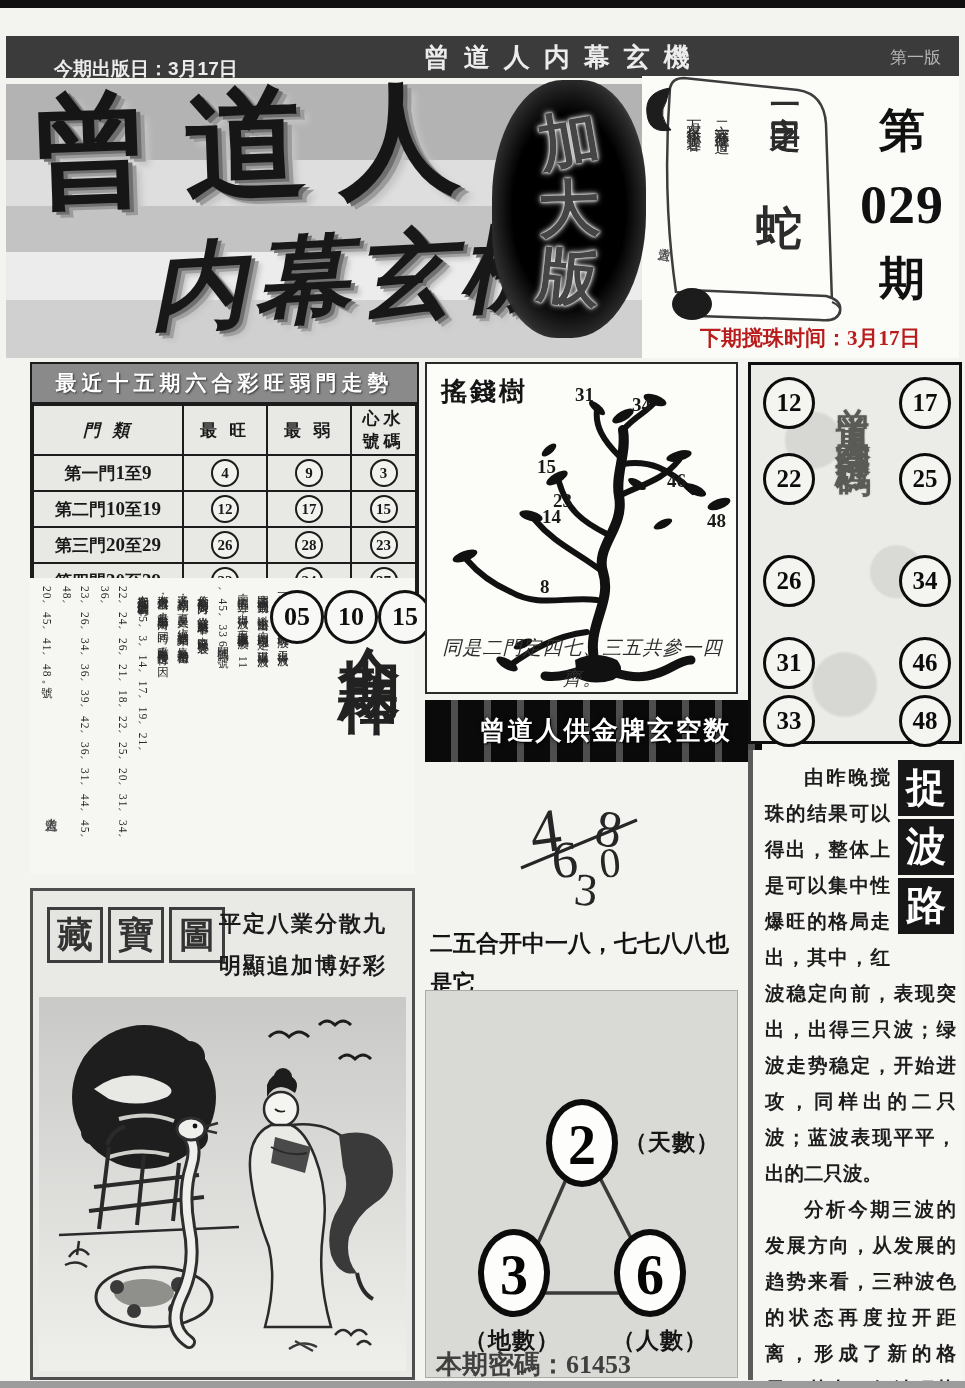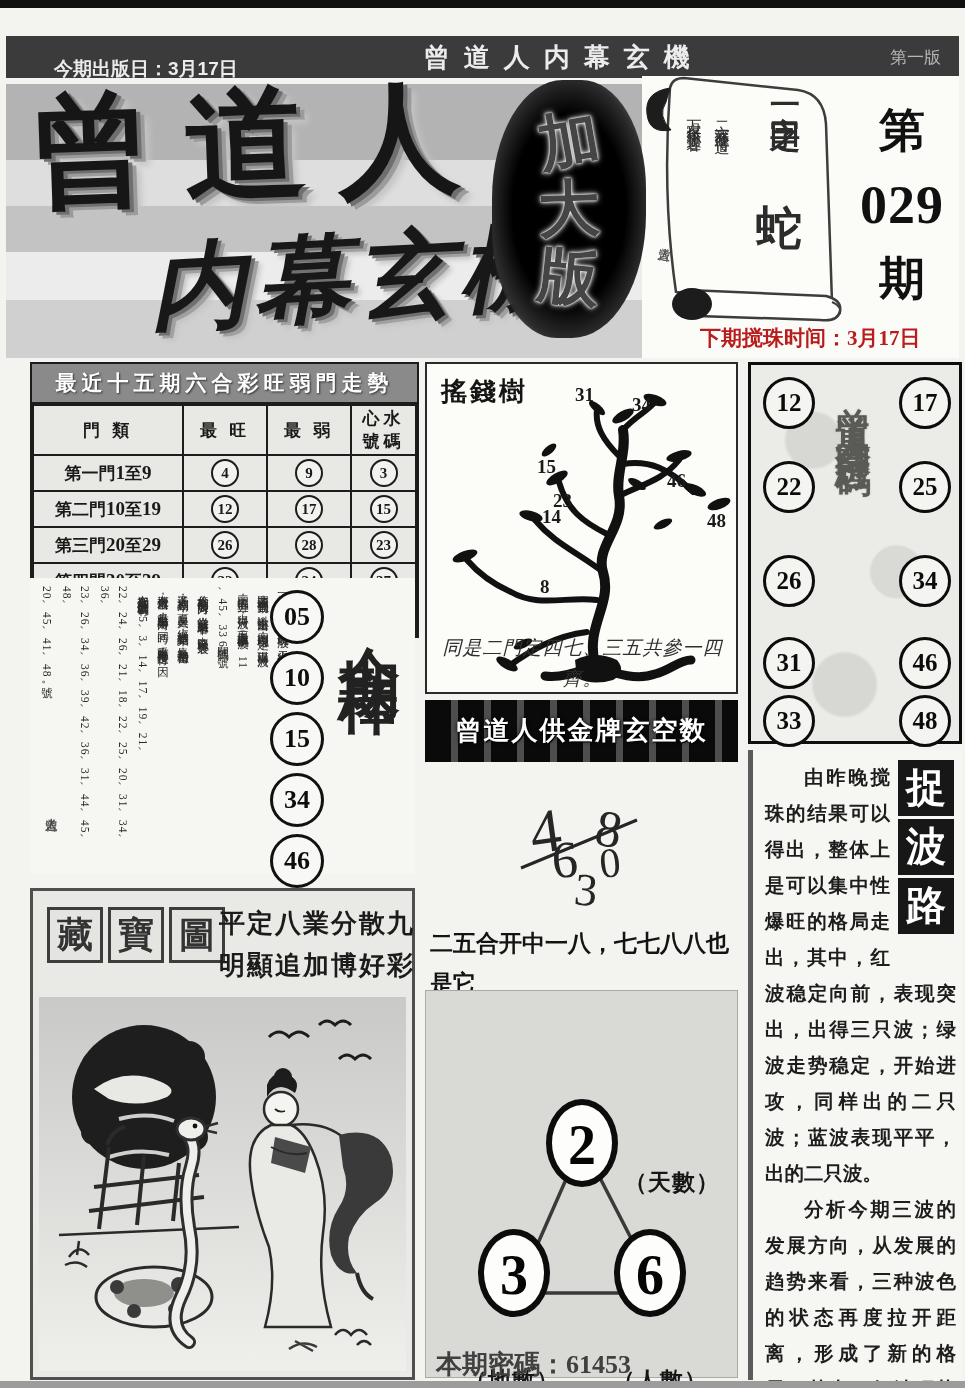--- a/index.html
+++ b/index.html
@@ -46,88 +46,88 @@
   #issue .inum{font-size:54px;font-weight:bold;line-height:1;margin:24px 0;letter-spacing:1px;}
   #next-draw{left:700px;top:324px;width:254px;font-size:21px;font-weight:bold;color:#b91c1c;}
 
   
   #trend{left:30px;top:362px;width:385px;border:2px solid #1c1c1c;background:#e8e8e5;}
   #trend-title{height:38px;background:#8a8a8a;border-bottom:2px solid #1c1c1c;color:#fff;
      font-size:21px;font-weight:bold;letter-spacing:5px;text-align:center;line-height:38px;
      text-shadow:1px 1px 2px #333;}
   #trend table{border-collapse:collapse;width:100%;}
   #trend td{border:2px solid #1c1c1c;text-align:center;height:32px;font-size:17px;font-weight:bold;}
-  #trend .c0{width:146px;} #trend .c1,#trend .c2{width:80px;}
+  #trend .c0{width:146px;font-style:italic;} #trend .c1,#trend .c2{width:80px;}
   #trend .hdr td{font-size:17px;letter-spacing:4px;height:30px;}
   .doorcell{font-size:18px;letter-spacing:0;}
   .doorcell b{font-size:19px;}
   .circ{display:inline-block;width:24px;height:24px;border:2px solid #1c1c1c;border-radius:50%;
      line-height:24px;font-size:15px;font-weight:bold;text-align:center;background:#f2f2ef;}
 
   
   #tips{left:30px;top:578px;width:385px;height:296px;background:#f6f6f3;}
   #tips-cols{left:6px;top:8px;height:278px;writing-mode:vertical-rl;font-size:11.5px;line-height:18px;
      color:#2a2a2a;letter-spacing:1px;}
   #tips-cols .tcol{margin:0 2px;max-height:278px;}
-  #tips-circles{left:240px;top:12px;display:flex;flex-direction:column;gap:7px;}
+  #tips-circles{left:240px;top:12px;display:flex;flex-direction:row;}
   .bigcirc{width:48px;height:48px;border:3px solid #111;border-radius:50%;background:#f8f8f6;
      font-size:26px;font-weight:bold;text-align:center;line-height:48px;color:#0e0e0e;}
   #tips-title{left:308px;top:18px;height:260px;font-size:62px;font-weight:900;color:#222;line-height:1;letter-spacing:14px;}
   #tips-sign{left:12px;top:230px;font-size:13px;color:#444;}
 
   
   #treasure{left:30px;top:888px;width:385px;height:492px;border:3px solid #4f4f4f;background:#e9e9e6;box-sizing:border-box;}
   #treasure-title{left:14px;top:16px;display:flex;gap:5px;}
   .tchar{width:50px;height:50px;border:3px solid #3d3d3d;font-size:36px;font-weight:900;color:#333;
      text-align:center;line-height:50px;background:#e4e4e0;}
-  #treasure-verse{left:186px;top:12px;width:196px;font-size:26px;font-weight:900;line-height:42px;color:#1b1b1b;letter-spacing:2px;}
+  #treasure-verse{left:186px;top:12px;width:196px;font-size:22px;font-weight:900;line-height:42px;color:#1b1b1b;letter-spacing:2px;}
   #treasure-art{left:6px;top:106px;width:367px;height:374px;background:linear-gradient(180deg,#c9c9c7,#efefec);}
 
   
   #tree-box{left:425px;top:362px;width:313px;height:332px;border:2px solid #2a2a2a;background:#fcfcf9;box-sizing:border-box;}
   #tree-title{left:14px;top:10px;font-size:26px;font-weight:900;letter-spacing:3px;color:#151515;}
   .tree-num{position:absolute;font-size:19px;font-weight:bold;color:#1a1a1a;}
   #tn1{left:148px;top:20px;} #tn2{left:205px;top:30px;} #tn3{left:110px;top:92px;}
   #tn4{left:240px;top:106px;} #tn5{left:126px;top:126px;} #tn6{left:74px;top:142px;margin-left:41px;}
   #tn7{left:280px;top:146px;} #tn8{left:113px;top:212px;}
   #tree-verse{left:8px;top:268px;width:295px;font-size:19px;line-height:31px;color:#2e2e2e;
      font-style:italic;text-align:center;letter-spacing:1px;}
 
   
   #gold-banner{left:425px;top:700px;width:313px;height:62px;
      background:repeating-linear-gradient(90deg,#0a0a0a 0 26px,#4e4e4e 26px 33px);
      color:#fff;font-size:26px;font-weight:900;letter-spacing:2px;text-align:center;line-height:62px;
-     text-shadow:0 0 4px #000,1px 1px 0 #000;}
+     text-shadow:0 0 4px #000,1px 1px 0 #000;padding-left:24px;}
   #gold-scribble{left:425px;top:766px;width:313px;height:150px;}
   #gold-verse{left:430px;top:924px;width:304px;font-size:23px;font-weight:900;line-height:40px;color:#131313;}
 
   
   #three-box{left:425px;top:990px;width:313px;height:388px;background:#d9d9d5;border:1px solid #a9a9a6;box-sizing:border-box;}
   #three-title{left:0;top:14px;width:100%;text-align:center;font-size:49px;font-weight:900;font-style:italic;
      color:#2e2e2e;letter-spacing:1px;text-shadow:2px 2px 0 #8f8f8f,4px 4px 0 #aaa,5px 5px 3px #bbb;}
   #tri-svg{left:28px;top:92px;}
   .node{position:absolute;width:72px;height:88px;border:6px solid #0c0c0c;border-radius:50%;background:#fdfdfb;
      text-align:center;font-size:56px;font-weight:900;line-height:80px;color:#050505;box-sizing:border-box;}
   #node-t{left:120px;top:108px;} #node-l{left:52px;top:238px;} #node-r{left:188px;top:238px;}
-  .nlabel{position:absolute;font-size:23px;font-weight:900;color:#161616;letter-spacing:1px;margin-top:40px;}
+  .nlabel{position:absolute;font-size:23px;font-weight:900;color:#161616;letter-spacing:1px;}
   #nl-t{left:198px;top:136px;} #nl-l{left:38px;top:334px;} #nl-r{left:186px;top:334px;}
   #password{left:10px;top:356px;font-size:26px;font-weight:900;color:#404040;}
 
   
   #reveal{left:748px;top:362px;width:214px;height:382px;border:3px solid #0e0e0e;box-sizing:border-box;
      background:#ebebe8;
      background-image:radial-gradient(circle at 30% 20%,#d7d7d3 0 8%,transparent 9%),
                       radial-gradient(circle at 70% 55%,#d9d9d5 0 10%,transparent 11%),
                       radial-gradient(circle at 45% 85%,#d7d7d3 0 9%,transparent 10%);}
   #reveal-title{left:84px;top:14px;height:352px;font-size:36px;font-weight:900;color:#5a5a56;
      letter-spacing:9px;line-height:1;text-shadow:0 0 2px #bdbdb8;}
   .rcirc{position:absolute;width:46px;height:46px;border:3px solid #0c0c0c;border-radius:50%;background:#f4f4f1;
      font-size:25px;font-weight:bold;text-align:center;line-height:46px;color:#0c0c0c;}
   .rl{left:12px;} .rr{left:148px;}
-  .ry0{top:12px;} .ry1{top:96px;} .ry2{top:190px;} .ry3{top:272px;} .ry4{top:330px;}
+  .ry0{top:12px;} .ry1{top:88px;} .ry2{top:190px;} .ry3{top:272px;} .ry4{top:330px;}
 
   
   #wave{left:748px;top:750px;width:214px;height:630px;background:#f6f6f3;box-sizing:border-box;
      border-left:5px solid #5b5b5b;padding:10px 6px 6px 12px;}
   #wave-title{float:right;width:58px;margin:0 0 6px 8px;}
   .wchar{width:56px;height:56px;background:#171717;color:#fff;font-size:40px;font-weight:900;
      text-align:center;line-height:56px;margin-bottom:3px;}
   #wave p{margin:0;font-size:19.5px;font-weight:600;line-height:36px;color:#1d1d1d;text-indent:2em;text-align:justify;}
 </style>
 </head>

